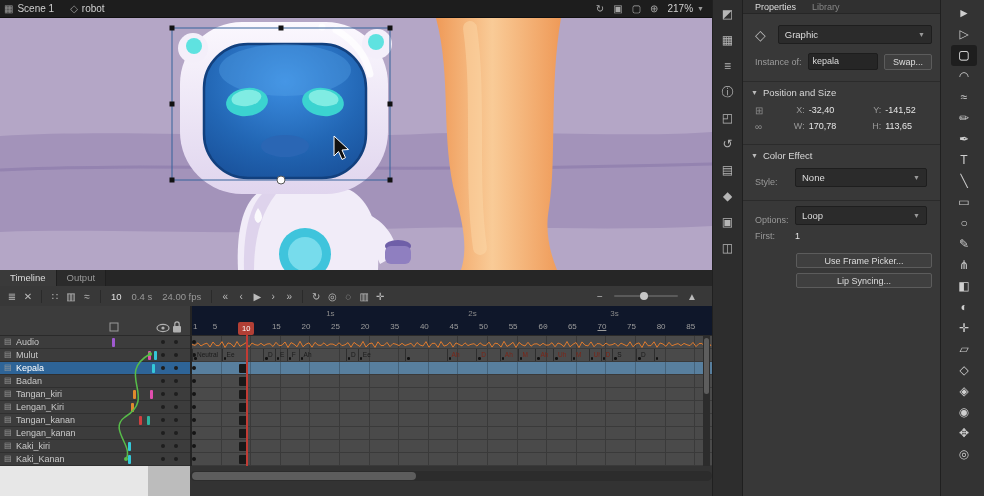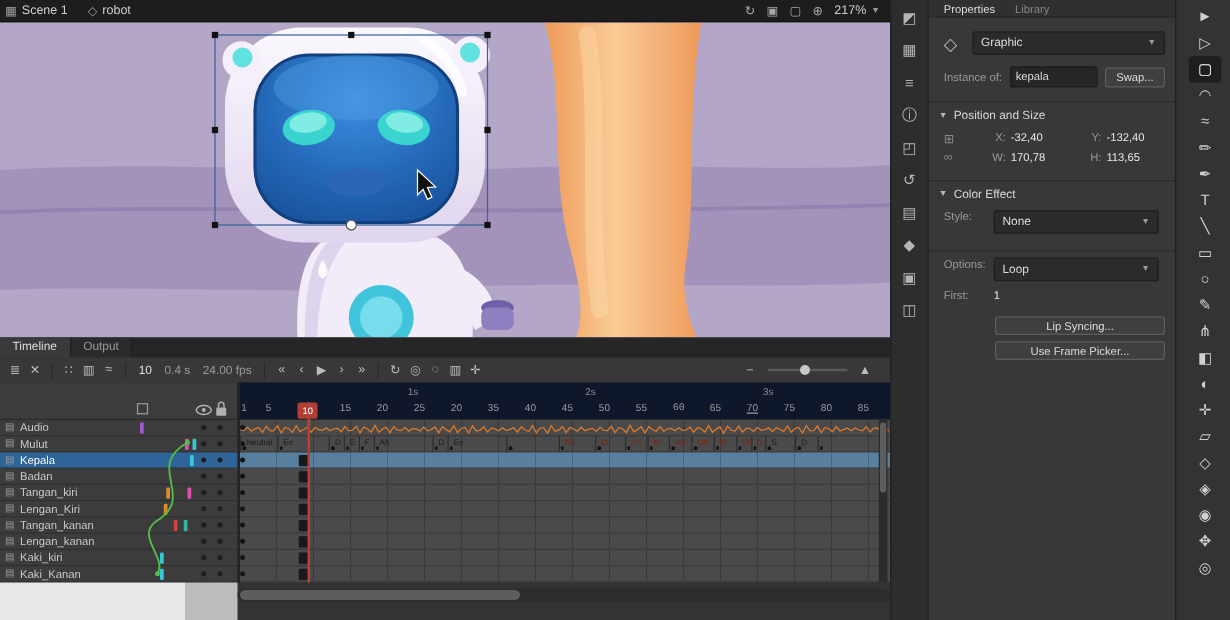--- a/index.html
+++ b/index.html
@@ -35,21 +35,21 @@
   .p-input{width:78px;height:15px;background:#262626;border:1px solid #1d1d1d;border-radius:2px;color:#ddd;font-size:9px;line-height:15px;padding:0 4px;overflow:hidden;}
   .p-btn{background:#3f3f3f;border:1px solid #5c5c5c;border-radius:2px;color:#ddd;font-size:9px;height:16px;padding:0 8px;font-family:inherit;cursor:pointer;}
   .p-btn.wide{display:block;width:136px;margin:5px 8px 0 auto;height:15px;padding:0;}
   .p-sec{border-top:1px solid #2b2b2b;padding:5px 0 7px;}
   .p-sechead{display:flex;align-items:center;gap:5px;color:#d8d8d8;font-size:9.5px;padding-left:8px;margin-bottom:7px;cursor:pointer;}
   .tri{font-size:7px;color:#bbb;}
   .p-fieldrow{display:flex;align-items:center;padding-left:44px;margin-bottom:6px;position:relative;font-size:9px;}
   .p-k{color:#999;width:18px;text-align:right;margin-right:4px;}
   .p-v{color:#e6e6e6;width:56px;cursor:pointer;}
   .p-rowicon{position:absolute;left:12px;color:#8a8a8a;font-size:10px;top:0;}
-  .p-formrow{display:flex;align-items:flex-start;margin-bottom:6px;font-size:9px;padding-left:12px;}
+  .p-formrow{display:flex;align-items:flex-end;margin-bottom:6px;font-size:9px;padding-left:12px;}
   .p-formrow .flbl{color:#999;width:40px;text-align:left;}
   .p-formrow .p-dd{width:118px;}
   .p-btnblock{margin-top:12px;}
 
   
   #tools{position:absolute;left:940px;top:0;width:44px;height:496px;background:#333;border-left:1px solid #202020;display:flex;flex-direction:column;align-items:flex-end;padding:3px 7px 0 0;box-sizing:border-box;}
   .tool-ic{width:26px;height:21px;line-height:21px;text-align:center;color:#cfcfcf;font-size:12px;cursor:pointer;}
   .tool-ic.active{background:#1e1e1e;border-radius:3px;color:#fff;}
 
   
@@ -227,21 +227,21 @@
     <div class="p-sec">
       <div class="p-sechead">
         <span class="tri">▼</span>
         <span>Position and Size</span>
       </div>
       <div class="p-fieldrow">
         <span class="p-rowicon">⊞</span>
         <span class="p-k">X:</span>
         <span class="p-v">-32,40</span>
         <span class="p-k">Y:</span>
-        <span class="p-v">-132,40</span>
+        <span class="p-v">-141,52</span>
       </div>
       <div class="p-fieldrow">
         <span class="p-rowicon">∞</span>
         <span class="p-k">W:</span>
         <span class="p-v">170,78</span>
         <span class="p-k">H:</span>
         <span class="p-v">113,65</span>
       </div>
     </div>
 
@@ -265,22 +265,22 @@
         <div class="p-dd">
           <span>Loop</span>
           <span class="caret">▼</span>
         </div>
       </div>
       <div class="p-formrow">
         <span class="flbl">First:</span>
         <span class="p-v">1</span>
       </div>
       <div class="p-btnblock">
+        <button class="p-btn wide">Use Frame Picker...</button>
         <button class="p-btn wide">Lip Syncing...</button>
-        <button class="p-btn wide">Use Frame Picker...</button>
       </div>
     </div>
   </div>
 
   <div id="tools">
       <div class="tool-ic">►</div>
       <div class="tool-ic">▷</div>
       <div class="tool-ic active">▢</div>
       <div class="tool-ic">◠</div>
       <div class="tool-ic">≈</div>

